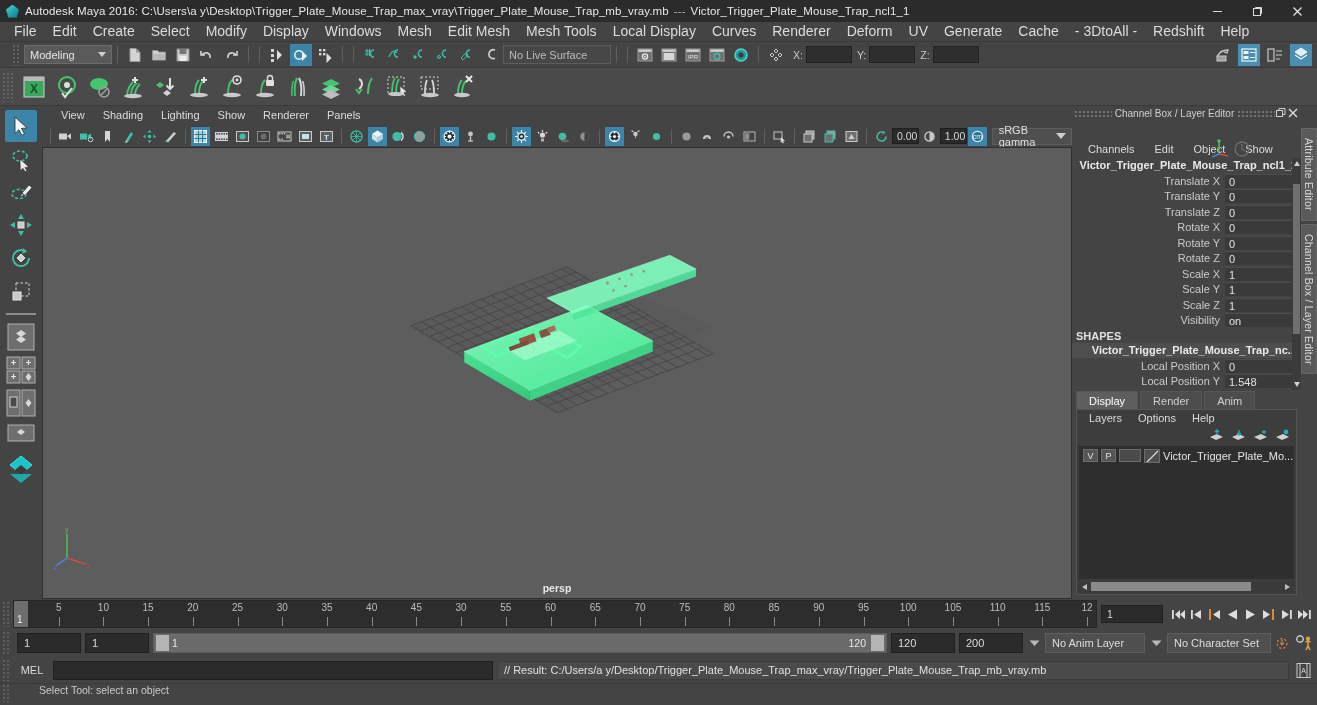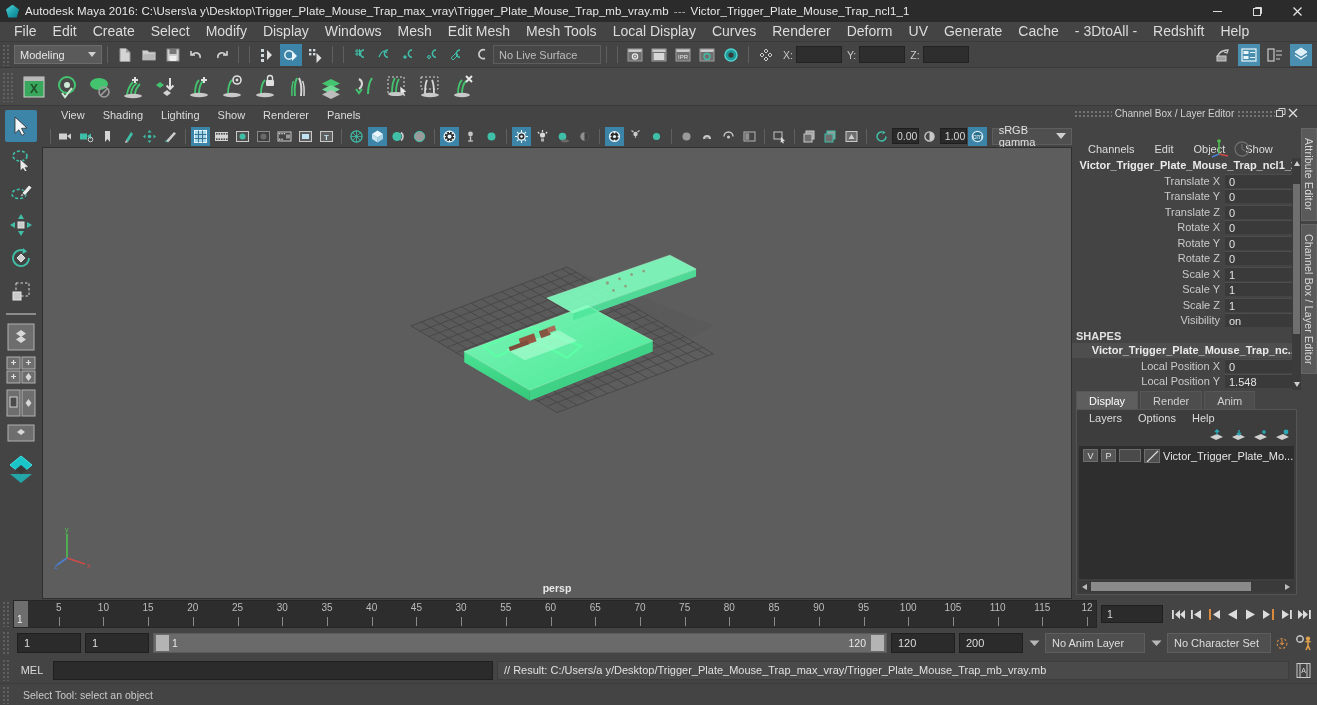--- a/index.html
+++ b/index.html
@@ -37,21 +37,21 @@
     height: 20px; flex: 0 0 20px; background: #444444; display: flex; align-items: center;
     padding-left: 6px; border-bottom: 1px solid #3a3a3a;
   }
   .menu-item {
     padding: 0 8px; height: 19px; line-height: 19px; font-size: 14px; color: #dcdcdc; white-space: nowrap;
   }
 
   
   .statusbar {
     height: 26px; flex: 0 0 26px; background: #444444; display:flex; align-items:center;
-    padding-left: 2px; gap: 0px; border-bottom:1px solid #3a3a3a;
+    padding-left: 12px; gap: 0px; border-bottom:1px solid #3a3a3a;
   }
   .grip {
     width: 9px; height: 22px; flex:0 0 9px; margin-right:3px;
     background-image: radial-gradient(#6a6a6a 40%, transparent 41%);
     background-size: 4px 4px; opacity:.75;
   }
   .mode-select {
     width: 88px; height: 19px; background:#5a5a5a; border:1px solid #6b6b6b;
     display:flex; align-items:center; padding-left:5px; font-size:11px; color:#e6e6e6; position:relative;
   }
@@ -246,21 +246,21 @@
   .cmdrow{ height:26px;flex:0 0 26px;background:#444;display:flex;align-items:center;padding-left:2px;gap:4px;}
   .c-grip{width:9px;height:22px;flex:0 0 9px;
     background-image: radial-gradient(#6a6a6a 40%, transparent 41%);background-size:4px 4px;opacity:.7;}
   .mel-lbl{ width:34px;flex:0 0 34px;text-align:center;font-size:11px;color:#dcdcdc;}
   .mel-input{ width:440px;flex:0 0 440px;height:19px;background:#2b2b2b;border:1px solid #1f1f1f;}
   .mel-out{ flex:1 1 auto;height:19px;background:#4a4a4a;border:1px solid #3d3d3d;color:#e0e0e0;font-size:11px;
             display:flex;align-items:center;padding-left:6px;white-space:nowrap;overflow:hidden;}
   .mel-btn{ width:20px;height:20px;flex:0 0 20px;display:flex;align-items:center;justify-content:center;margin-right:4px;}
 
   
-  .helpline{ height:22px;flex:0 0 22px;background:#444;display:flex;align-items:center;padding-left:2px;gap:6px;
+  .helpline{ height:22px;flex:0 0 22px;background:#444;display:flex;align-items:flex-start;padding-left:2px;gap:22px;
              border-top:1px solid #3b3b3b;}
   .h-grip{width:9px;height:18px;flex:0 0 9px;
     background-image: radial-gradient(#6a6a6a 40%, transparent 41%);background-size:4px 4px;opacity:.7;}
   .help-text{ font-size:10.5px;color:#c9c9c9;padding-left:6px;}
 
   svg { display:block; }
 </style>
 </head>
 <body>
 

